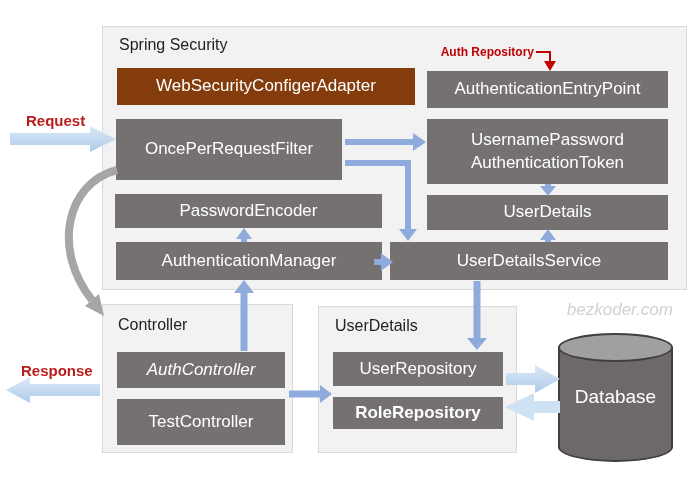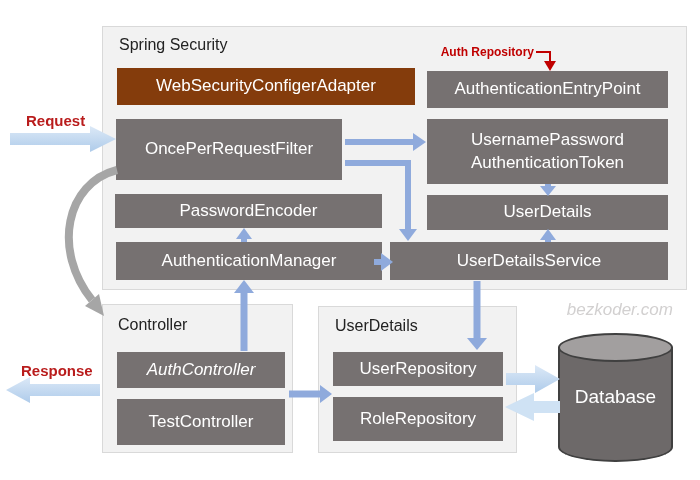--- a/index.html
+++ b/index.html
@@ -31,21 +31,21 @@
   [data-name="node-authentication-entry-point"]{left:427px;top:71px;width:241px;height:37px;}
   [data-name="node-once-per-request-filter"]{left:116px;top:119px;width:226px;height:61px;}
   [data-name="node-username-password-authentication-token"]{left:427px;top:119px;width:241px;height:65px;white-space:pre-line;}
   [data-name="node-password-encoder"]{left:115px;top:194px;width:267px;height:34px;}
   [data-name="node-user-details"]{left:427px;top:195px;width:241px;height:35px;}
   [data-name="node-authentication-manager"]{left:116px;top:242px;width:266px;height:38px;}
   [data-name="node-user-details-service"]{left:390px;top:242px;width:278px;height:38px;}
   [data-name="node-auth-controller"]{left:117px;top:352px;width:168px;height:36px;font-style:italic;}
   [data-name="node-test-controller"]{left:117px;top:399px;width:168px;height:46px;}
   [data-name="node-user-repository"]{left:333px;top:352px;width:170px;height:34px;text-align:right;}
-  [data-name="node-role-repository"]{left:333px;top:397px;width:170px;height:44px;}
+  [data-name="node-role-repository"]{left:333px;top:397px;width:170px;height:32px;font-weight:bold;}
 
   
   .flow-label{position:absolute;font-weight:bold;font-size:15px;color:#b91c1c;}
   [data-name="request-label"]{left:26px;top:112px;}
   [data-name="response-label"]{left:21px;top:362px;}
 
   [data-name="auth-exception-label"]{
     position:absolute;left:430px;top:45px;width:104px;text-align:right;
     color:#C00000;font-size:12px;font-weight:bold;
   }

